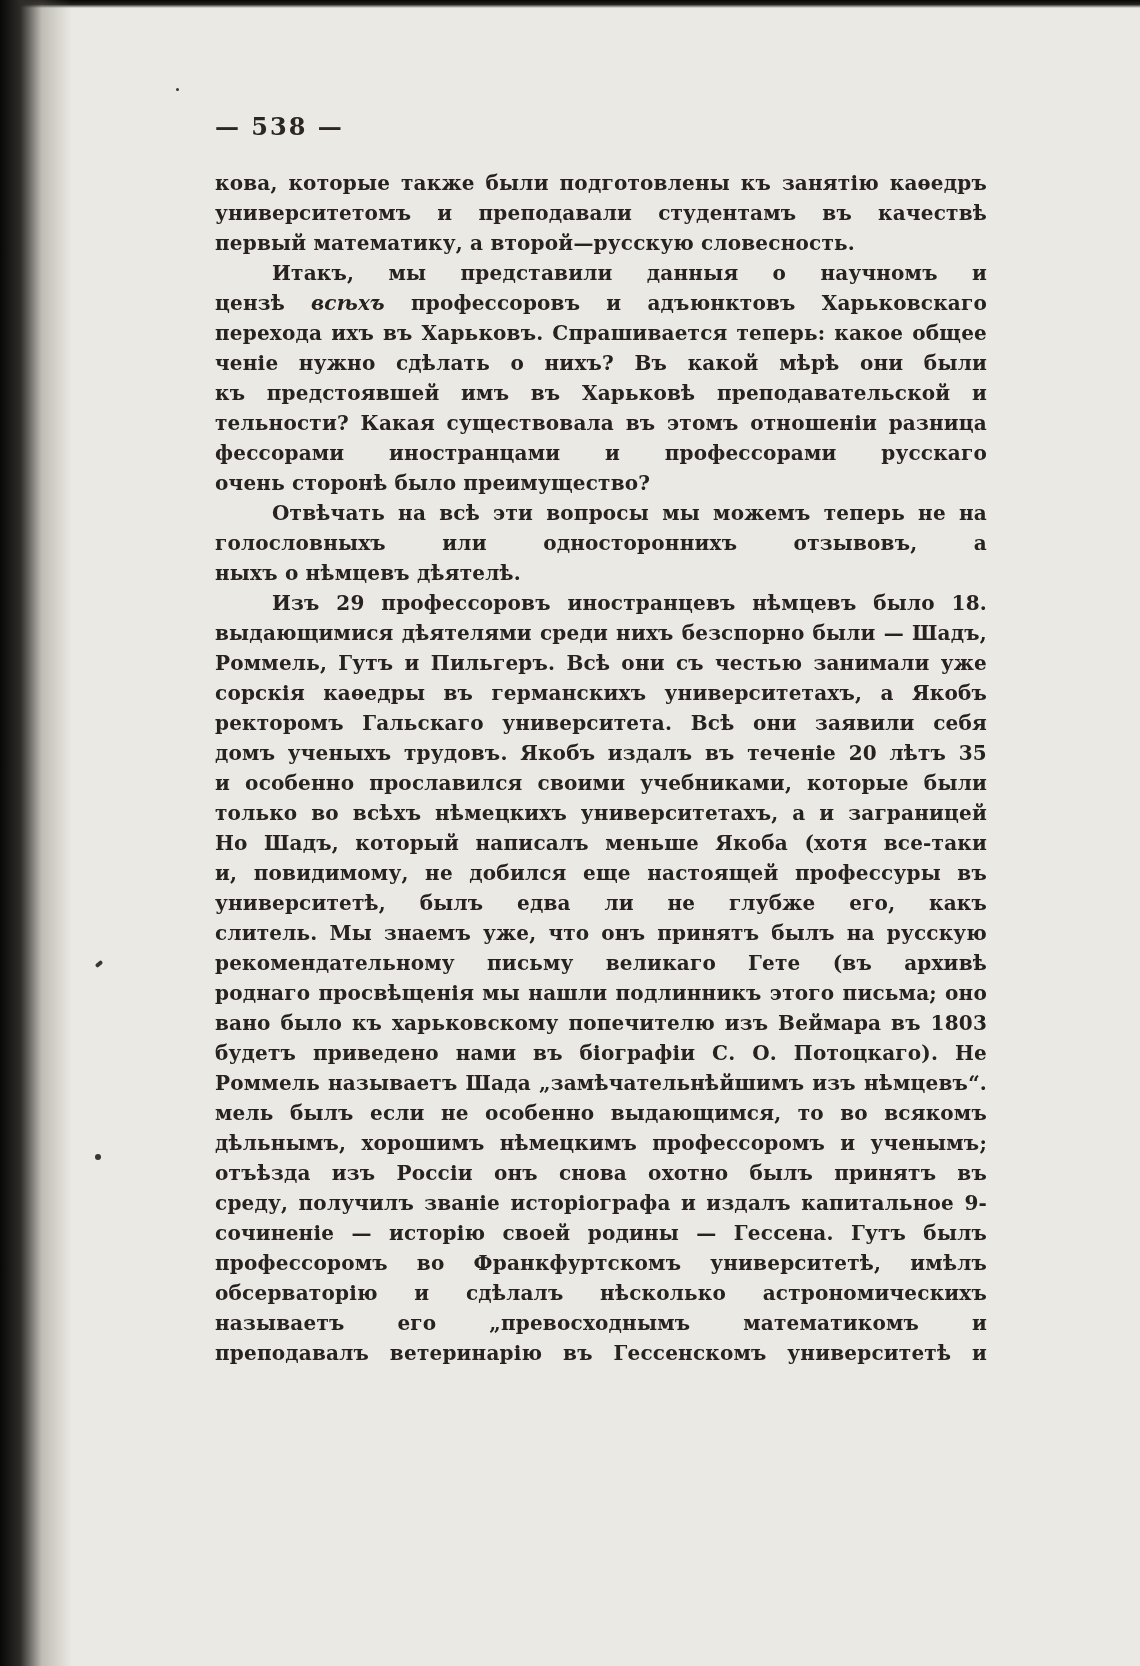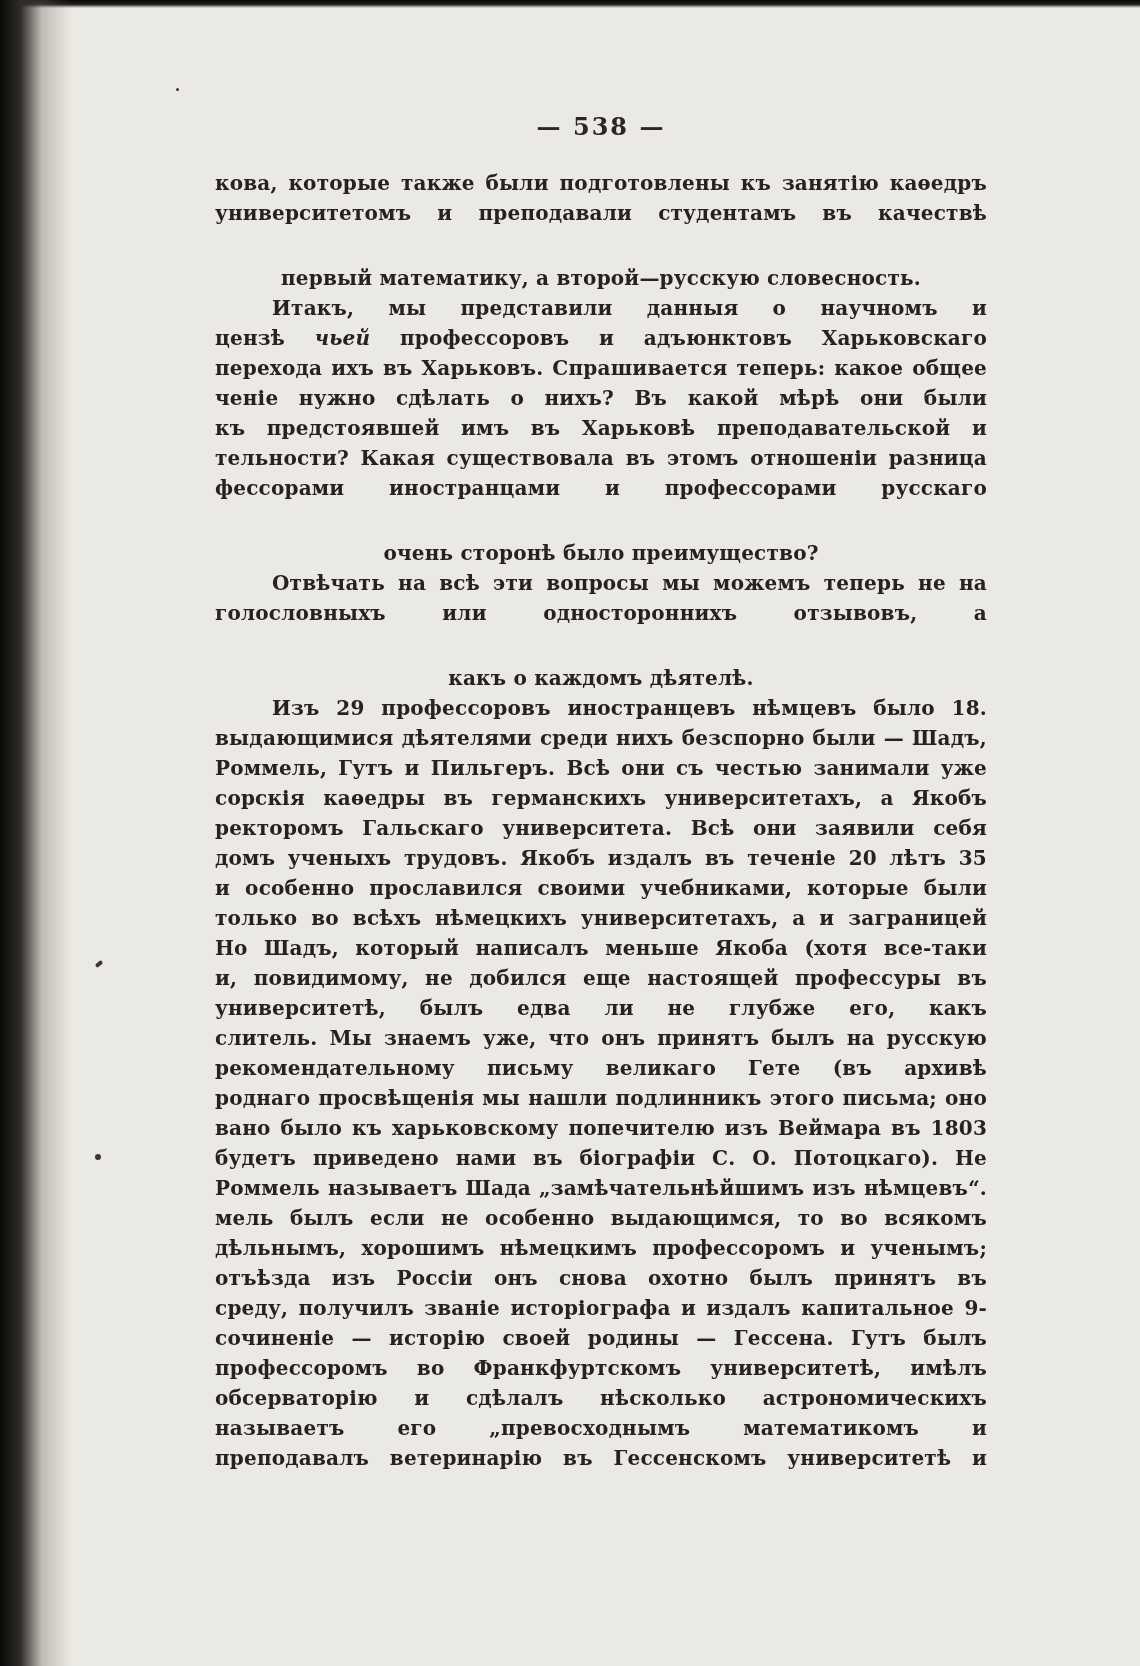--- a/index.html
+++ b/index.html
@@ -14,72 +14,71 @@
   .scan-top-edge {
     position: absolute; top: 0; left: 0; width: 1140px; height: 8px;
     background: linear-gradient(180deg, #060606 0%, #23211e 55%, rgba(35,33,30,0) 100%);
   }
   .scan-left-edge {
     position: absolute; top: 0; left: 0; width: 72px; height: 1666px;
     background: linear-gradient(90deg, #080807 0%, #2e2c29 28%, rgba(110,105,98,0.35) 58%, rgba(235,233,227,0) 100%);
   }
   .page-number {
     position: absolute; top: 112px; left: 215px; width: 772px;
-    text-align: center;
     font-size: 24px; font-weight: 700; letter-spacing: 2px;
     color: #2c2722;
   }
   .text-block {
     position: absolute; top: 168px; left: 215px; width: 772px;
     color: #272220;
   }
   .paragraph { margin: 0; padding: 0; }
   .line {
     height: 30px;
     line-height: 30px;
     font-size: 20px;
     font-weight: 700;
     letter-spacing: 0.2px;
     overflow: hidden;
     white-space: normal;
   }
   .line.justify { text-align: justify; text-align-last: justify; }
-  .line.last { text-align: center; margin-top: 35px; }
+  .line.last { text-align: left; }
   .line.indent { padding-left: 57px; }
   .line i { font-style: italic; }
   .speck { position: absolute; background: #3b362f; border-radius: 50%; }
 </style>
 </head>
 <body>
 
 <div class="scan-top-edge"></div>
 <div class="scan-left-edge"></div>
 
 <div class="page-number">— 538 —</div>
 
 <div class="text-block">
     <div class="paragraph">
       <div class="line justify">кова, которые также были подготовлены къ занятію каѳедръ самимъ</div>
       <div class="line justify">университетомъ и преподавали студентамъ въ качествѣ лекторовъ —</div>
       <div class="line last">первый математику, а второй—русскую словесность.</div>
     </div>
     <div class="paragraph">
       <div class="line justify indent">Итакъ, мы представили данныя о научномъ и образовательномъ</div>
-      <div class="line justify">цензѣ <i>чьей</i> профессоровъ и адъюнктовъ Харьковскаго университета до</div>
+      <div class="line justify">цензѣ <i>всѣхъ</i> профессоровъ и адъюнктовъ Харьковскаго университета до</div>
       <div class="line justify">перехода ихъ въ Харьковъ. Спрашивается теперь: какое общее заклю-</div>
       <div class="line justify">ченіе нужно сдѣлать о нихъ? Въ какой мѣрѣ они были подготовлены</div>
       <div class="line justify">къ предстоявшей имъ въ Харьковѣ преподавательской и научной дѣя-</div>
       <div class="line justify">тельности? Какая существовала въ этомъ отношеніи разница между про-</div>
       <div class="line justify">фессорами иностранцами и профессорами русскаго происхожденія? На</div>
       <div class="line last">очень сторонѣ было преимущество?</div>
     </div>
     <div class="paragraph">
       <div class="line justify indent">Отвѣчать на всѣ эти вопросы мы можемъ теперь не на основаніи</div>
       <div class="line justify">голословныхъ или одностороннихъ отзывовъ, а документальныхъ дан-</div>
-      <div class="line last">какъ о каждомъ дѣятелѣ.</div>
+      <div class="line last">ныхъ о нѣмцевъ дѣятелѣ.</div>
     </div>
     <div class="paragraph">
       <div class="line justify indent">Изъ 29 профессоровъ иностранцевъ нѣмцевъ было 18. Наиболѣе</div>
       <div class="line justify">выдающимися дѣятелями среди нихъ безспорно были — Шадъ, Якобъ,</div>
       <div class="line justify">Роммель, Гутъ и Пильгеръ. Всѣ они съ честью занимали уже профес-</div>
       <div class="line justify">сорскія каѳедры въ германскихъ университетахъ, а Якобъ былъ даже</div>
       <div class="line justify">ректоромъ Гальскаго университета. Всѣ они заявили себя цѣлымъ ря-</div>
       <div class="line justify">домъ ученыхъ трудовъ. Якобъ издалъ въ теченіе 20 лѣтъ 35 сочиненій</div>
       <div class="line justify">и особенно прославился своими учебниками, которые были приняты не</div>
       <div class="line justify">только во всѣхъ нѣмецкихъ университетахъ, а и заграницей Германіи.</div>

